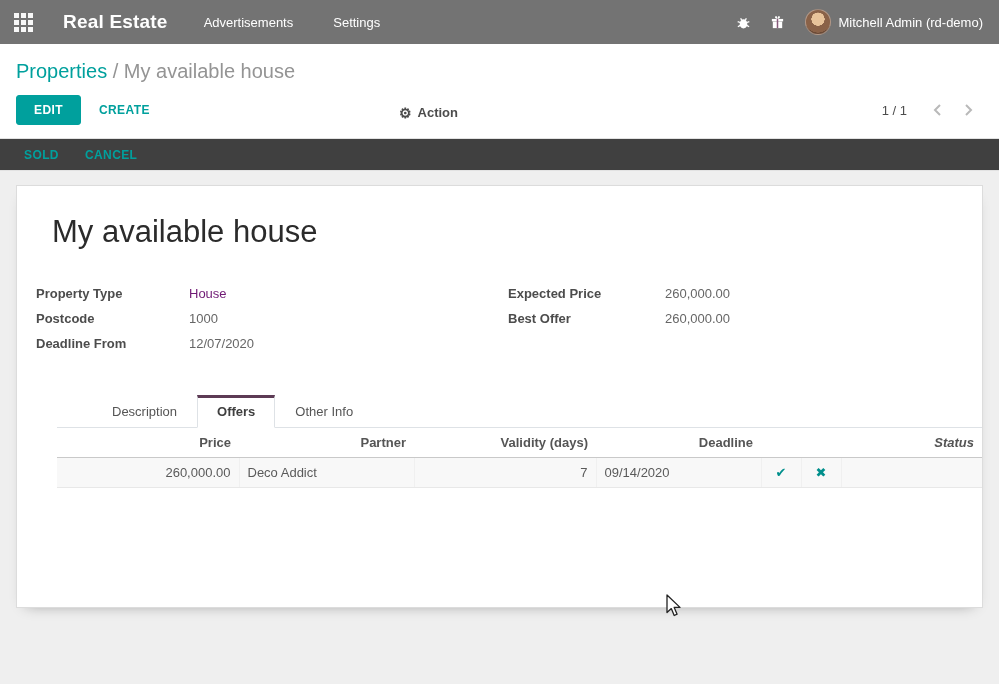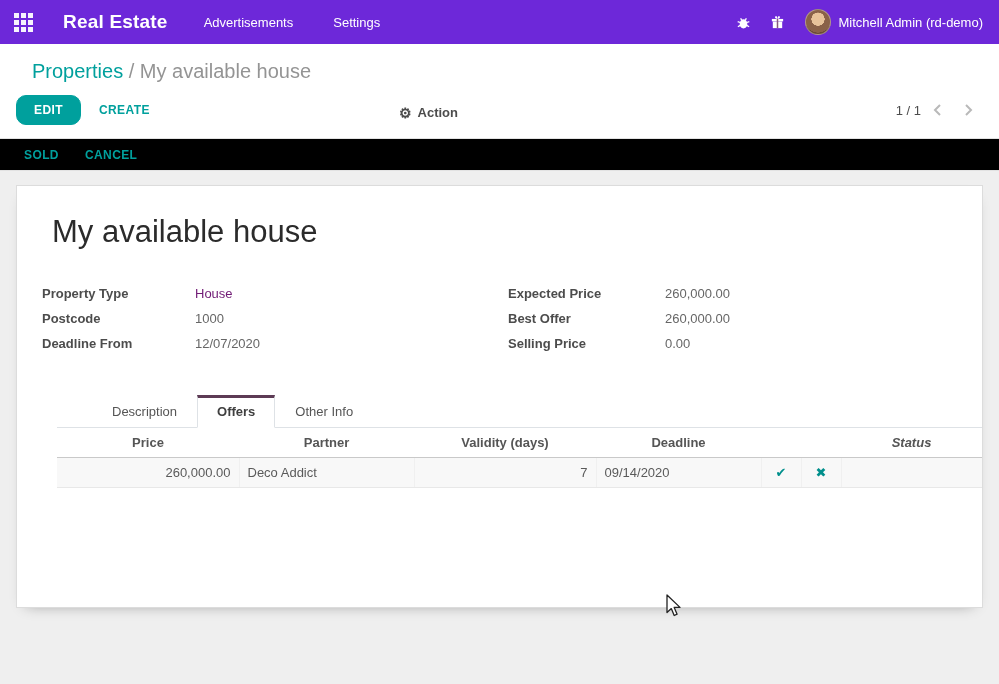--- a/index.html
+++ b/index.html
@@ -8,21 +8,21 @@
     font-family: "Liberation Sans", sans-serif;
     background: #efefef;
     color: #4c4c4c;
     overflow: hidden;
     position: relative;
   }
 
   
   .navbar {
     height: 44px;
-    background: #6d28d9;
+    background: #737373;
     display: flex;
     align-items: center;
     color: #fff;
   }
   .apps-toggle {
     width: 46px; height: 44px;
     display: flex; align-items: center; justify-content: center;
     cursor: pointer;
   }
   .apps-grid { display: grid; grid-template-columns: repeat(3, 5px); grid-template-rows: repeat(3, 5px); gap: 2px; }
@@ -39,52 +39,52 @@
     width: 26px; height: 26px; border-radius: 50%;
     background: radial-gradient(circle at 50% 38%, #e8c39a 0 34%, #8a6248 35% 70%, #6b4a36 71%);
     border: 1px solid rgba(255,255,255,.35);
     margin: 0 8px 0 10px;
   }
   .user-name { font-size: 13px; margin-right: 16px; cursor: pointer; }
 
   
   .control-panel { background: #fff; border-bottom: 1px solid #e2e2e2; }
   .breadcrumb { padding: 14px 16px 2px 16px; font-size: 20px; line-height: 27px; }
-  .breadcrumb .bc-parent { color: #00A09D; cursor: pointer; margin-left: 16px; }
+  .breadcrumb .bc-parent { color: #00A09D; cursor: pointer; }
   .breadcrumb .bc-sep, .breadcrumb .bc-current { color: #949494; }
   .cp-buttons {
     display: flex; align-items: center;
     padding: 8px 16px 13px 16px; position: relative;
   }
   .btn-primary {
     background: #00A09D; color: #fff; border: 1px solid #00A09D;
     font-size: 12px; font-weight: bold; letter-spacing: .4px;
-    padding: 7px 17px; border-radius: 10px; cursor: pointer;
+    padding: 7px 17px; border-radius: 3px; cursor: pointer;
     font-family: "Liberation Sans", sans-serif;
   }
   .btn-link {
     background: none; border: none; color: #00A09D;
     font-size: 12px; font-weight: bold; letter-spacing: .4px;
     margin-left: 18px; cursor: pointer;
     font-family: "Liberation Sans", sans-serif;
   }
   .action-menu {
     position: absolute; left: 399px; top: 0; bottom: 0;
     display: flex; align-items: center; gap: 6px;
     font-size: 13px; font-weight: bold; color: #4c4c4c; cursor: pointer;
   }
   .gear-glyph { font-size: 14px; line-height: 1; color: #4c4c4c; }
-  .pager { margin-left: auto; display: flex; align-items: center; padding-right: 10px; }
+  .pager { margin-left: auto; display: flex; align-items: center; gap: 14px; padding-right: 10px; }
   .pager-value { font-size: 13px; color: #4c4c4c; }
   .pager-nav { display: flex; gap: 22px; margin-left: 12px; }
   .pager-arrow { cursor: default; display: flex; align-items: center; }
 
   
   .statusbar {
-    background: #000000; height: 32px;
+    background: #404040; height: 32px;
     border-bottom: 1px solid #e2e2e2;
     display: flex; align-items: center; padding-left: 24px; gap: 26px;
   }
   .statusbar .sb-btn {
     background: none; border: none; color: #00A09D;
     font-size: 12px; font-weight: bold; letter-spacing: .4px; cursor: pointer;
     font-family: "Liberation Sans", sans-serif;
   }
 
   
@@ -95,21 +95,21 @@
     background: #fff;
     border: 1px solid #dcdcdc;
     box-shadow: 0 6px 14px -10px rgba(0,0,0,.45);
     position: relative;
   }
   .sheet-title {
     font-size: 31px; color: #2b2b2b;
     padding: 26px 0 0 35px; line-height: 40px;
     font-weight: normal;
   }
-  .field-groups { display: flex; padding: 0 25px; margin-top: 35px; gap: 17px; }
+  .field-groups { display: flex; padding: 0 19px; margin-top: 35px; gap: 17px; }
   .field-col { width: 50%; }
   .field-row { display: flex; align-items: baseline; margin-bottom: 11px; font-size: 13px; line-height: 14px; }
   .field-label { font-weight: bold; color: #4c4c4c; flex: 0 0 153px; }
   .field-col.right .field-label { flex-basis: 157px; }
   .field-value { color: #666; }
   .field-value.link { color: #701a75; cursor: pointer; }
 
   
   .notebook { margin-top: 32px; margin-left: 40px; }
   .tab-bar { display: flex; padding-left: 35px; border-bottom: 1px solid #dee2e6; }
@@ -123,21 +123,21 @@
     background: #fff; font-weight: bold; color: #3f3f3f;
     border-color: #dee2e6;
     border-top: 3px solid #5D3B55;
     border-bottom-color: #fff;
     padding-top: 6px;
   }
 
   
   table.offers { width: 100%; border-collapse: collapse; font-size: 13px; }
   table.offers th {
-    font-weight: bold; color: #555; text-align: center;
+    font-weight: bold; color: #555; text-align: right;
     padding: 7px 8px; border-bottom: 1px solid #c9c9c9;
     height: 29px;
   }
   table.offers td {
     color: #5a5a5a; padding: 7px 8px; height: 29px;
     border-bottom: 1px solid #e8e8e8;
     border-left: 1px solid #f0f0f0;
   }
   table.offers td:first-child { border-left: none; }
   table.offers tbody tr:nth-child(odd) { background: #f8f8f8; }
@@ -252,24 +252,20 @@
         </div>
       </div>
       <div class="field-col right">
         <div class="field-row">
           <span class="field-label">Expected Price</span>
           <span class="field-value">260,000.00</span>
         </div>
         <div class="field-row">
           <span class="field-label">Best Offer</span>
           <span class="field-value">260,000.00</span>
-        </div>
-        <div class="field-row">
-          <span class="field-label">Selling Price</span>
-          <span class="field-value">0.00</span>
         </div>
       </div>
     </div>
 
     <div class="notebook">
       <div class="tab-bar">
         <div class="tab">Description</div>
         <div class="tab active">Offers</div>
         <div class="tab">Other Info</div>
       </div>

